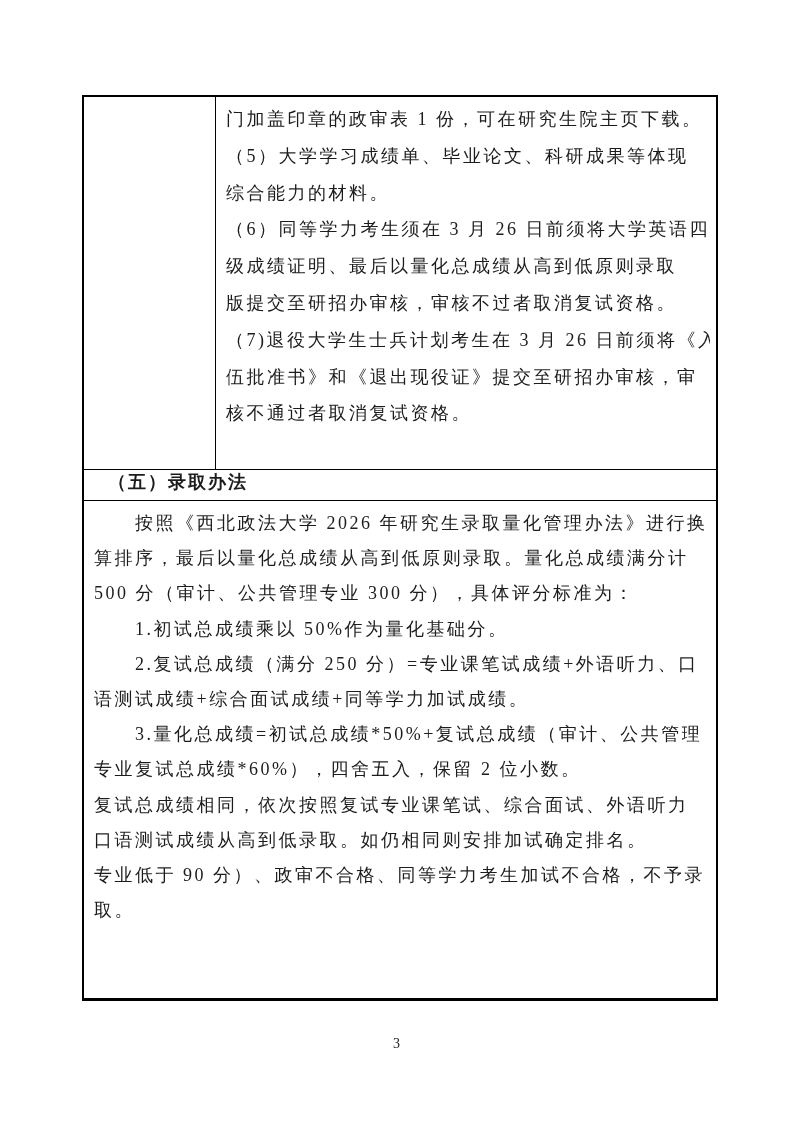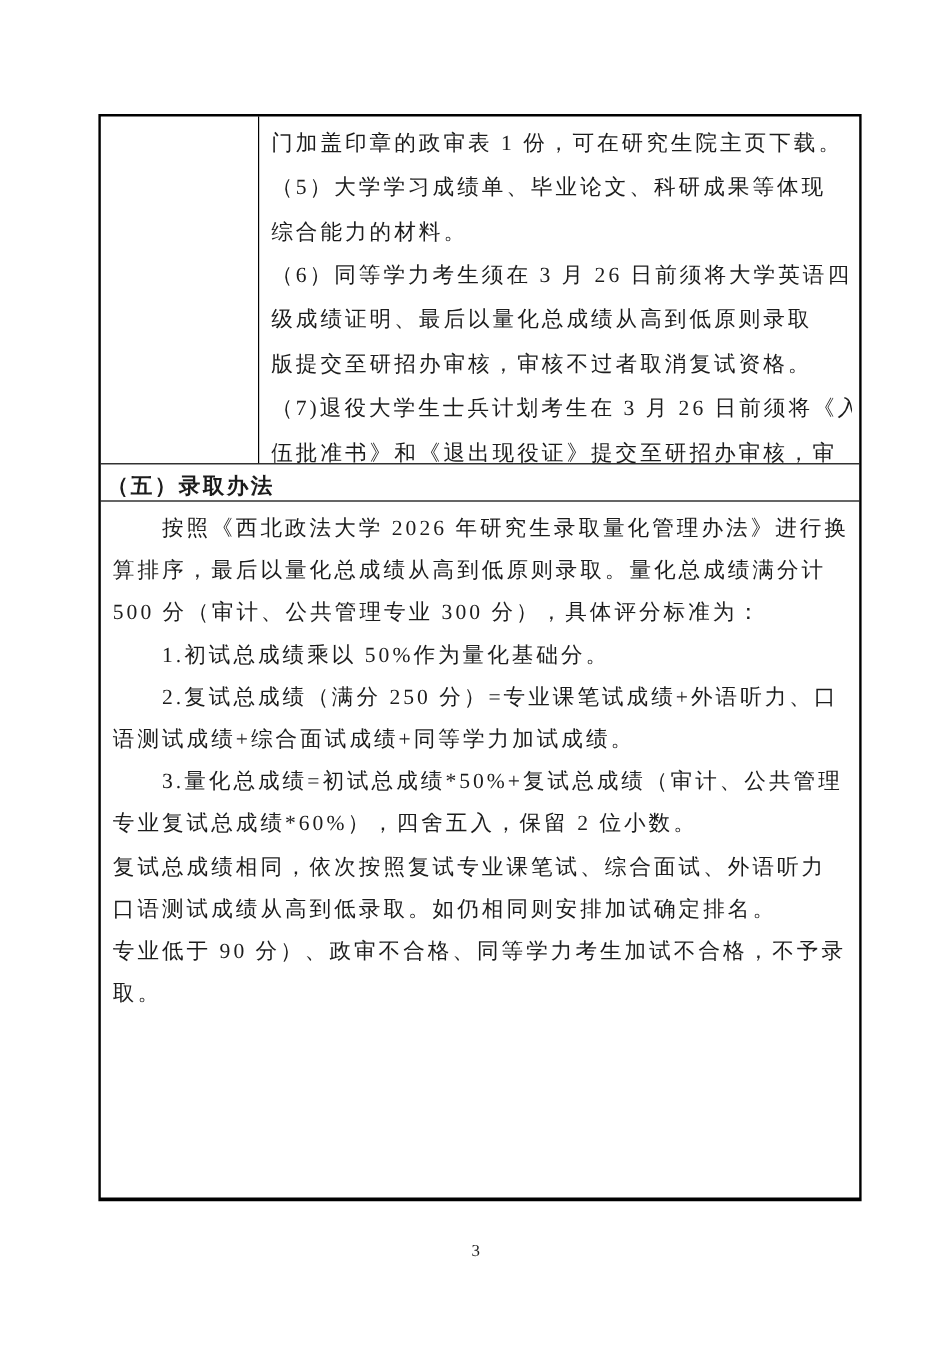--- a/index.html
+++ b/index.html
@@ -18,21 +18,21 @@
   .doc-table {
     position: absolute;
     left: 82px; top: 95px;
     width: 636px; height: 906px;
     border: 2px solid #000;
     border-bottom-width: 3px;
     background: #ffffff;
   }
   .row-continuation {
     display: flex;
-    height: 290px;
+    height: 373px;
     border-bottom: 1px solid #000;
   }
   .cell-left {
     width: 132px;
     border-right: 1px solid #000;
     flex: 0 0 132px;
   }
   .cell-right {
     flex: 1 1 auto;
     padding: 4px 6px 0 10px;
@@ -45,22 +45,22 @@
     line-height: 36.8px;
     overflow: hidden;
   }
   .rules-cell .doc-line {
     line-height: 35.2px;
   }
   .row-section-header {
     height: 31px;
     border-bottom: 1px solid #000;
     display: flex;
-    align-items: flex-end;
-    padding-left: 5px;
+    align-items: flex-start;
+    padding-left: 24px;
   }
   .section-header-text {
     font-family: "Liberation Sans", "DejaVu Sans", sans-serif;
     font-weight: bold;
     font-size: 18px;
     letter-spacing: 2px;
     white-space: pre;
   }
   .rules-cell {
     height: 496px;

